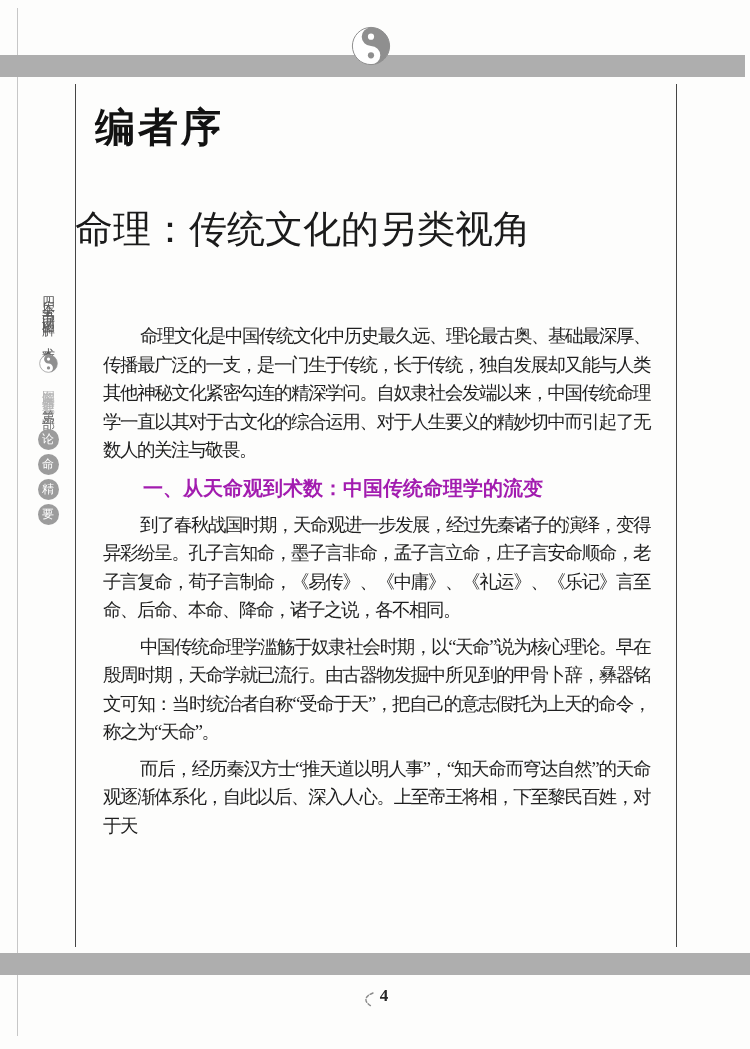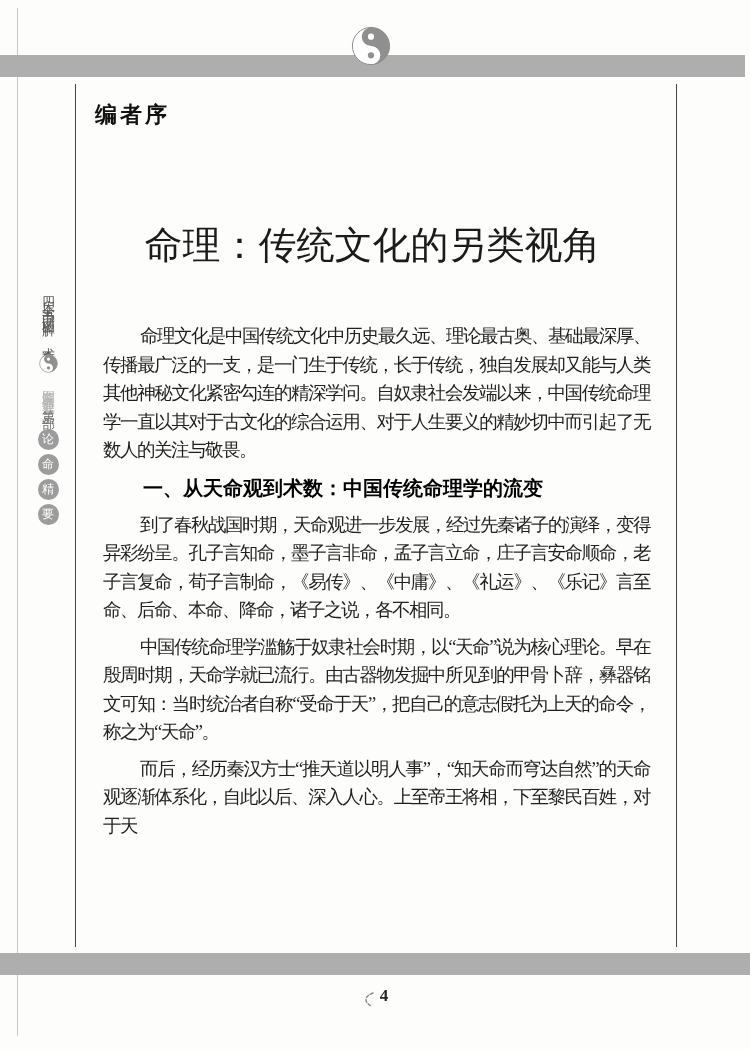--- a/index.html
+++ b/index.html
@@ -51,38 +51,38 @@
     background:#9c9c9c; color:#ffffff;
     font-family:"Liberation Sans","DejaVu Sans",sans-serif;
     font-size:12px; display:flex; align-items:center; justify-content:center;
     margin:2px 0;
   }
 
   
   .preface {
     position:absolute; left:95px; top:100px; margin:0;
     font-family:"Liberation Sans","DejaVu Sans",sans-serif;
-    font-weight:bold; font-size:22px; letter-spacing:3px; color:#121212;
+    font-weight:bold; font-size:40px; letter-spacing:3px; color:#121212;
   }
   .main-title {
-    position:absolute; left:75px; top:204px; width:563px; margin:16px;
-    text-align:center; font-weight:400; font-size:38px;
+    position:absolute; left:75px; top:204px; width:563px; margin:0;
+    font-weight:400; font-size:38px;
     letter-spacing:0px; color:#1b1b1b; white-space:nowrap;
     font-family:"Liberation Serif","DejaVu Serif",serif;
   }
   .body-text {
     position:absolute; left:95px; top:314px; width:563px;
     font-size:18.5px; letter-spacing:-1.5px; line-height:28.5px;
     color:#1f1f1f; text-align:justify;
   }
   .body-text p { margin:8px; text-indent:2em; }
   .section-heading {
     font-family:"Liberation Sans","DejaVu Sans",sans-serif;
     font-weight:bold; font-size:20px; letter-spacing:0;
-    color:#000000; margin:16px 0 3px 0; text-indent:0; line-height:30px;
+    color:#a21caf; margin:16px 0 3px 0; text-indent:0; line-height:30px;
   }
 
   
   .footer {
     position:absolute; left:0; top:986px; width:750px;
     display:flex; justify-content:center; align-items:flex-start;
   }
   .flourish { margin:6px 3px 0 0; }
   .page-num {
     font-family:"Liberation Serif","DejaVu Serif",serif;

